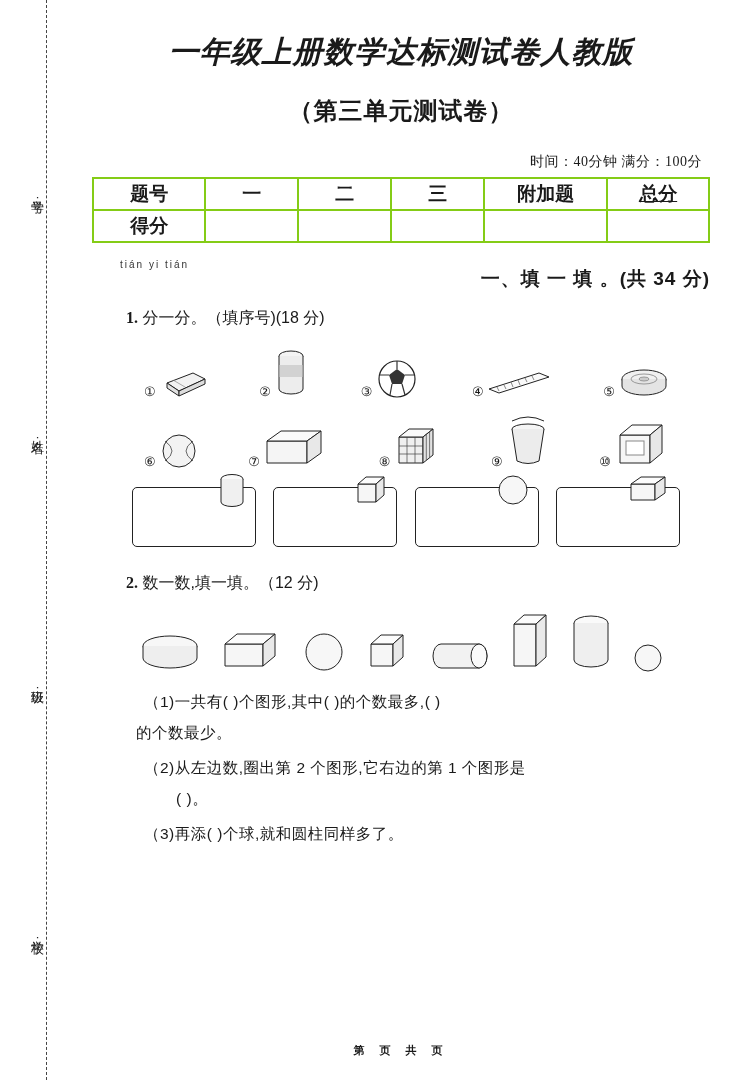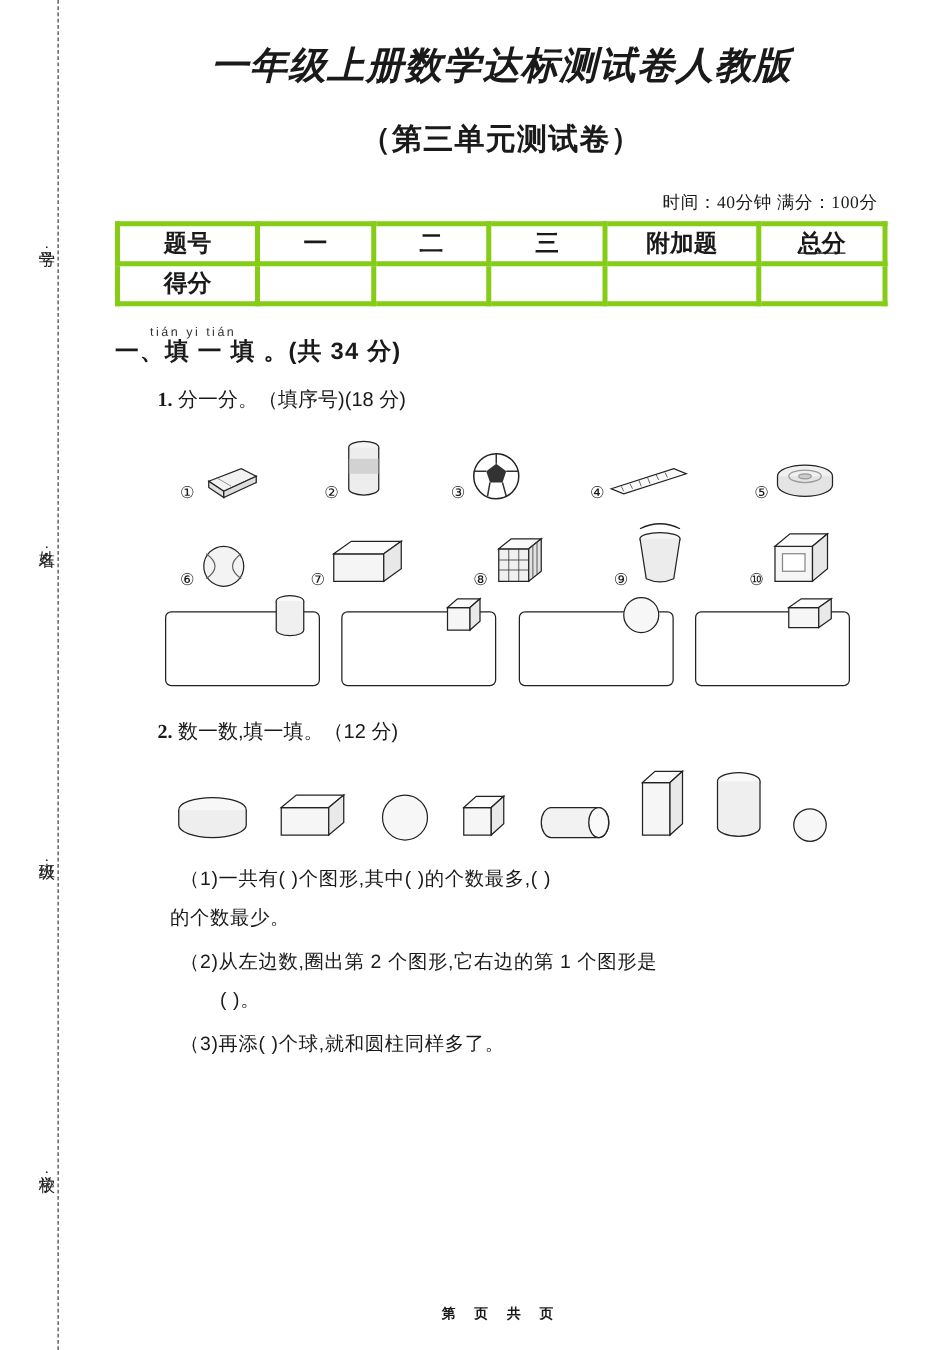--- a/index.html
+++ b/index.html
@@ -77,21 +77,21 @@
   }
 
   
   table.score {
     width: 100%;
     border-collapse: collapse;
     margin-top: 6px;
     table-layout: fixed;
   }
   table.score td {
-    border: 4px solid #84cc16;
+    border: 2px solid #84cc16;
     height: 32px;
     text-align: center;
     font-size: 19px;
     font-weight: bold;
     font-family: "Liberation Sans", sans-serif;
   }
   table.score td.hdr { width: 105px; }
   table.score td.c { width: 87px; }
   table.score td.add { width: 115px; margin-left: 47px; }
   table.score td.sum { width: 95px; text-decoration: underline; }
@@ -102,20 +102,21 @@
     margin: 16px 0 -4px 28px;
     letter-spacing: 2px;
     color: #333;
     font-family: "Liberation Sans", sans-serif;
   }
   .sec-title {
     font-size: 19px;
     font-weight: bold;
     letter-spacing: 1px;
     font-family: "Liberation Sans", sans-serif;
+    text-align: right;
   }
   .q-title {
     font-size: 16px;
     margin: 16px 0 0 34px;
     font-family: "Liberation Sans", sans-serif;
   }
   .q-title b { font-family: "Liberation Serif", serif; }
 
   
   .shape-row {

